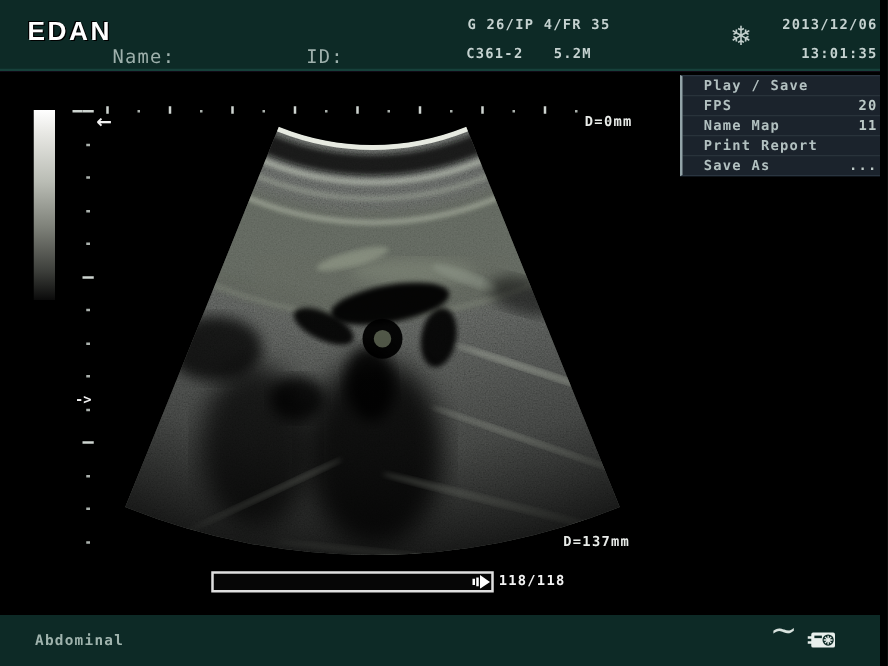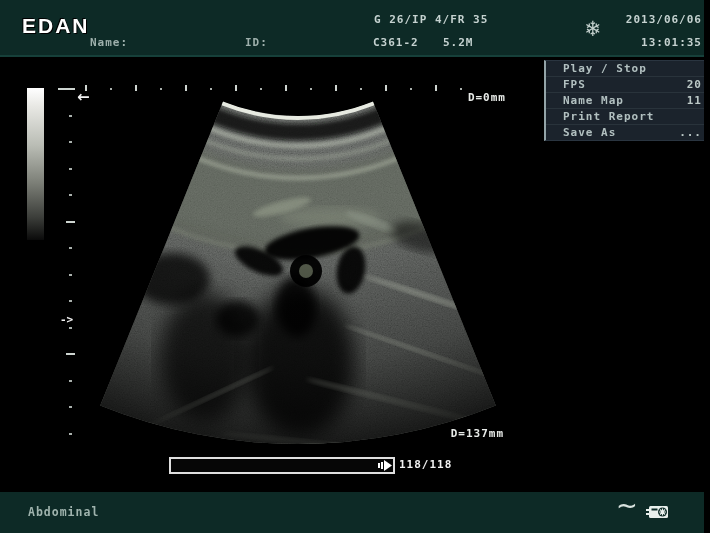--- a/index.html
+++ b/index.html
@@ -4,21 +4,21 @@
 <style>
   html,body{margin:0;padding:0;background:#000;}
   .screen{position:relative;width:704px;height:533px;overflow:hidden;background:#701a75;
           font-family:"DejaVu Sans Mono",monospace;}
   
   .topbar{position:absolute;left:0;top:0;width:710px;height:57px;background:#0d2a26;
           border-bottom:2px solid #16403a;box-sizing:border-box;}
   .logo{position:absolute;left:22px;top:14px;font-family:"Liberation Sans",sans-serif;
         font-weight:900;font-size:21px;color:#ffffff;letter-spacing:2px;
         text-shadow:1px 1px 0 #000, -1px -1px 0 #000;}
-  .tb-label{position:absolute;font-size:11px;font-weight:bold;color:#9eb0ac;letter-spacing:1px;}
+  .tb-label{position:absolute;font-size:15px;font-weight:normal;color:#9eb0ac;letter-spacing:1px;}
   .tb-value{position:absolute;font-size:11px;font-weight:bold;color:#c5d2d0;letter-spacing:1px;}
   .freeze{position:absolute;left:584px;top:17px;font-size:21px;color:#c2cfcc;
           font-family:"DejaVu Sans",sans-serif;}
   
   .stage{position:absolute;left:0;top:57px;width:710px;height:435px;background:#000;}
   .fan-svg{position:absolute;left:0;top:0;}
   .graybar{position:absolute;left:27px;top:31px;width:17px;height:152px;
            background:linear-gradient(#ffffff 0%,#e8e8e4 12%,#b9bcb4 38%,#7d8078 62%,#3c3e3a 85%,#0a0a0a 100%);}
   .ruler-h{position:absolute;left:85px;top:28px;width:400px;height:8px;}
   .htick{position:absolute;top:0;width:2px;height:6px;background:#cdd4d0;}
@@ -64,21 +64,21 @@
 <div class="screen">
 
   <div class="topbar">
     <div class="logo">EDAN</div>
     <div class="tb-label" style="left:90px;top:36px;">Name:</div>
     <div class="tb-label" style="left:245px;top:36px;">ID:</div>
     <div class="tb-value" style="left:374px;top:13px;">G 26/IP 4/FR 35</div>
     <div class="tb-value" style="left:373px;top:36px;">C361-2</div>
     <div class="tb-value" style="left:443px;top:36px;">5.2M</div>
     <div class="freeze">❄</div>
-    <div class="tb-value" style="left:622px;top:13px;width:80px;text-align:right;">2013/06/06</div>
+    <div class="tb-value" style="left:622px;top:13px;width:80px;text-align:right;">2013/12/06</div>
     <div class="tb-value" style="left:622px;top:36px;width:80px;text-align:right;">13:01:35</div>
   </div>
 
   <div class="stage">
 
     <svg class="fan-svg" width="710" height="435" viewBox="0 0 710 435">
       <defs>
         <clipPath id="fanClip">
           <path d="M223.1,44.4 A200,200 0 0 0 372.9,44.4 L495.8,348.6 A528,528 0 0 1 100.2,348.6 Z"></path>
         </clipPath>
@@ -191,21 +191,21 @@
         <rect x="1" y="3" width="2" height="5" fill="#fff"></rect>
         <rect x="4" y="2" width="2" height="7" fill="#fff"></rect>
         <polygon points="7,0 15,5.5 7,11" fill="#fff"></polygon>
       </svg>
     </div>
     <div class="frame-count">118/118</div>
   </div>
 
   <div class="menu">
     <div class="menu-row">
-      <span>Play / Stop</span>
+      <span>Play / Save</span>
       <span class="val"></span>
     </div>
     <div class="menu-row">
       <span>FPS</span>
       <span class="val">20</span>
     </div>
     <div class="menu-row">
       <span>Name Map</span>
       <span class="val">11</span>
     </div>

